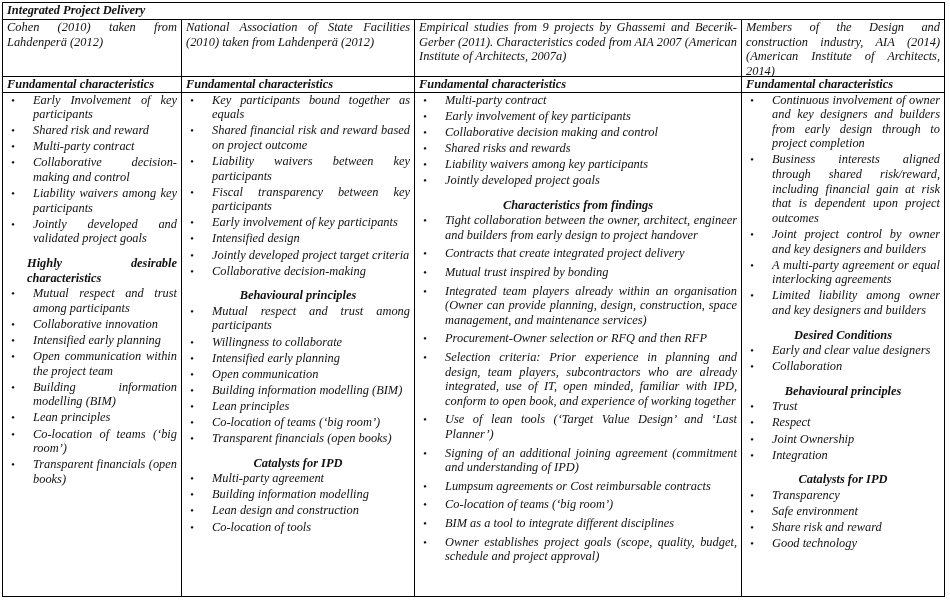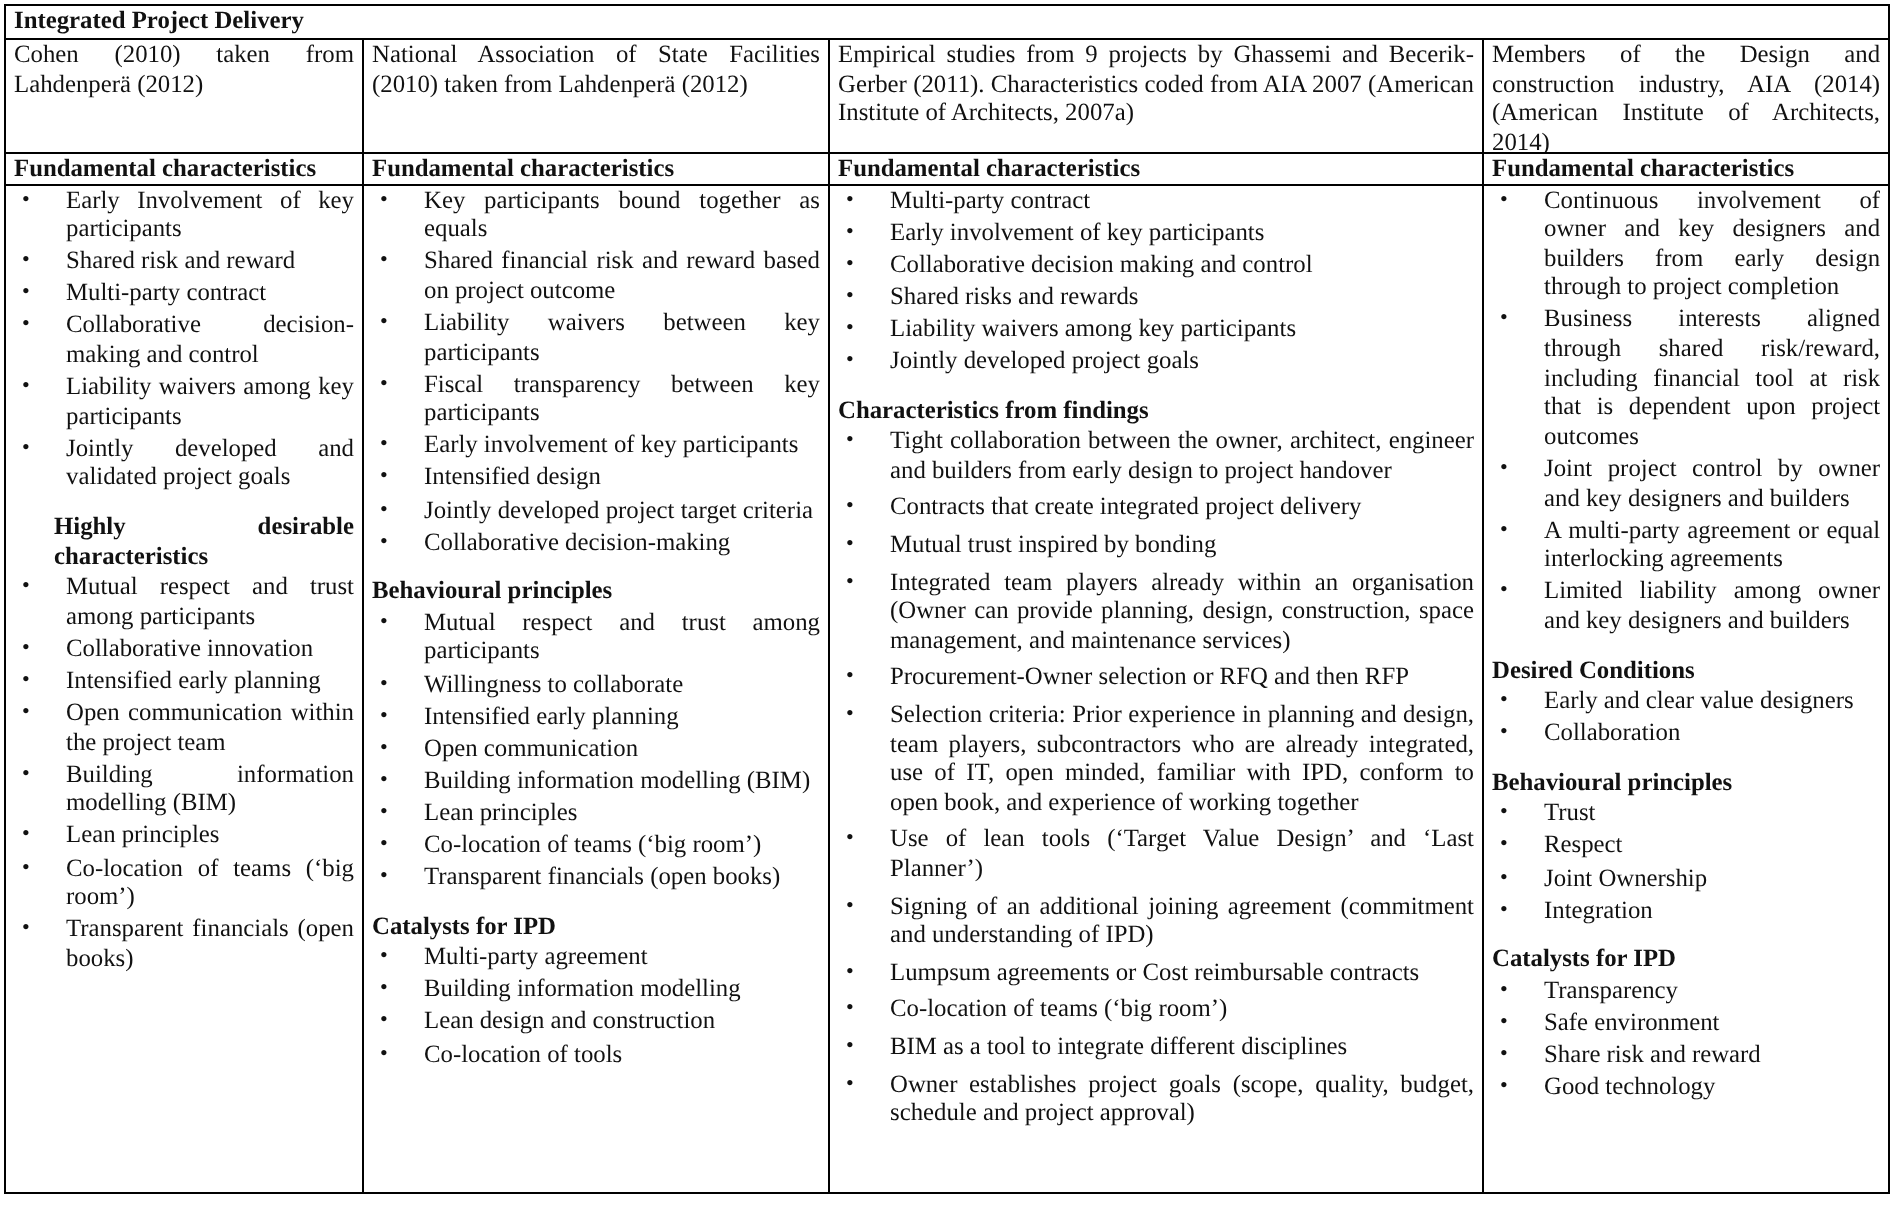--- a/index.html
+++ b/index.html
@@ -1,27 +1,27 @@
 <!DOCTYPE html>
 <html><head>
 <meta charset="utf-8">
 <style>
   html, body { margin: 0; padding: 0; background: #ffffff; }
   body { width: 950px; height: 607px; overflow: hidden; position: relative;
          font-family: "Liberation Serif", "DejaVu Serif", serif; color: #111; }
   table.ipd { position: absolute; left: 2px; top: 2px; width: 942px;
               border-collapse: collapse; table-layout: fixed; font-size: 12.4px; line-height: 14.6px; }
-  table.ipd td { border: 1px solid #000; vertical-align: top; padding: 0 4px 0 4px; }
+  table.ipd td { border: 1px solid #000; vertical-align: top; padding: 0 4px 0 4px; font-style: italic; }
   td.title { font-weight: bold; height: 16px; padding-top: 1px; }
   td.src { text-align: justify; height: 56px; padding-top: 1px; overflow: hidden; margin-left: 37px; }
   td.src .clip { height: 56px; overflow: hidden; }
   td.sec { font-weight: bold; height: 14px; }
   td.body { height: 503px; overflow: hidden; }
   .body-wrap { height: 503px; overflow: hidden; }
-  h4 { margin: 10px 0 1px 0; font-size: 12.4px; font-weight: bold; }
+  h4 { margin: 10px 0 1px 0; font-size: 12.4px; font-weight: bold; text-align: center; }
   h4.just { text-align: justify; text-align-last: justify; margin-left: 20px; }
   ul { list-style: none; margin: 0; padding: 0; }
   li { position: relative; padding-left: 26px; text-align: justify; margin: 0 0 1.5px 0; }
   li .bullet { position: absolute; left: 4px; top: 0; font-size: 11px; }
   li.gap { margin-bottom: 4px; }
 </style>
 </head>
 <body>
 
 <table class="ipd">
@@ -135,21 +135,21 @@
               <li class="gap"><span class="bullet">•</span><span>Co-location of teams (‘big room’)</span></li>
               <li class="gap"><span class="bullet">•</span><span>BIM as a tool to integrate different disciplines</span></li>
               <li class="gap"><span class="bullet">•</span><span>Owner establishes project goals (scope, quality, budget, schedule and project approval)</span></li>
             </ul>
           </div>
         </td>
     <td class="body">
           <div class="body-wrap">
             <ul>
               <li><span class="bullet">•</span><span>Continuous involvement of owner and key designers and builders from early design through to project completion</span></li>
-              <li><span class="bullet">•</span><span>Business interests aligned through shared risk/reward, including financial tool at risk that is dependent upon project outcomes</span></li>
+              <li><span class="bullet">•</span><span>Business interests aligned through shared risk/reward, including financial gain at risk that is dependent upon project outcomes</span></li>
               <li><span class="bullet">•</span><span>Joint project control by owner and key designers and builders</span></li>
               <li><span class="bullet">•</span><span>A multi-party agreement or equal interlocking agreements</span></li>
               <li><span class="bullet">•</span><span>Limited liability among owner and key designers and builders</span></li>
             </ul>
             <h4>Desired Conditions</h4>
             <ul>
               <li><span class="bullet">•</span><span>Early and clear value designers</span></li>
               <li><span class="bullet">•</span><span>Collaboration</span></li>
             </ul>
             <h4>Behavioural principles</h4>

